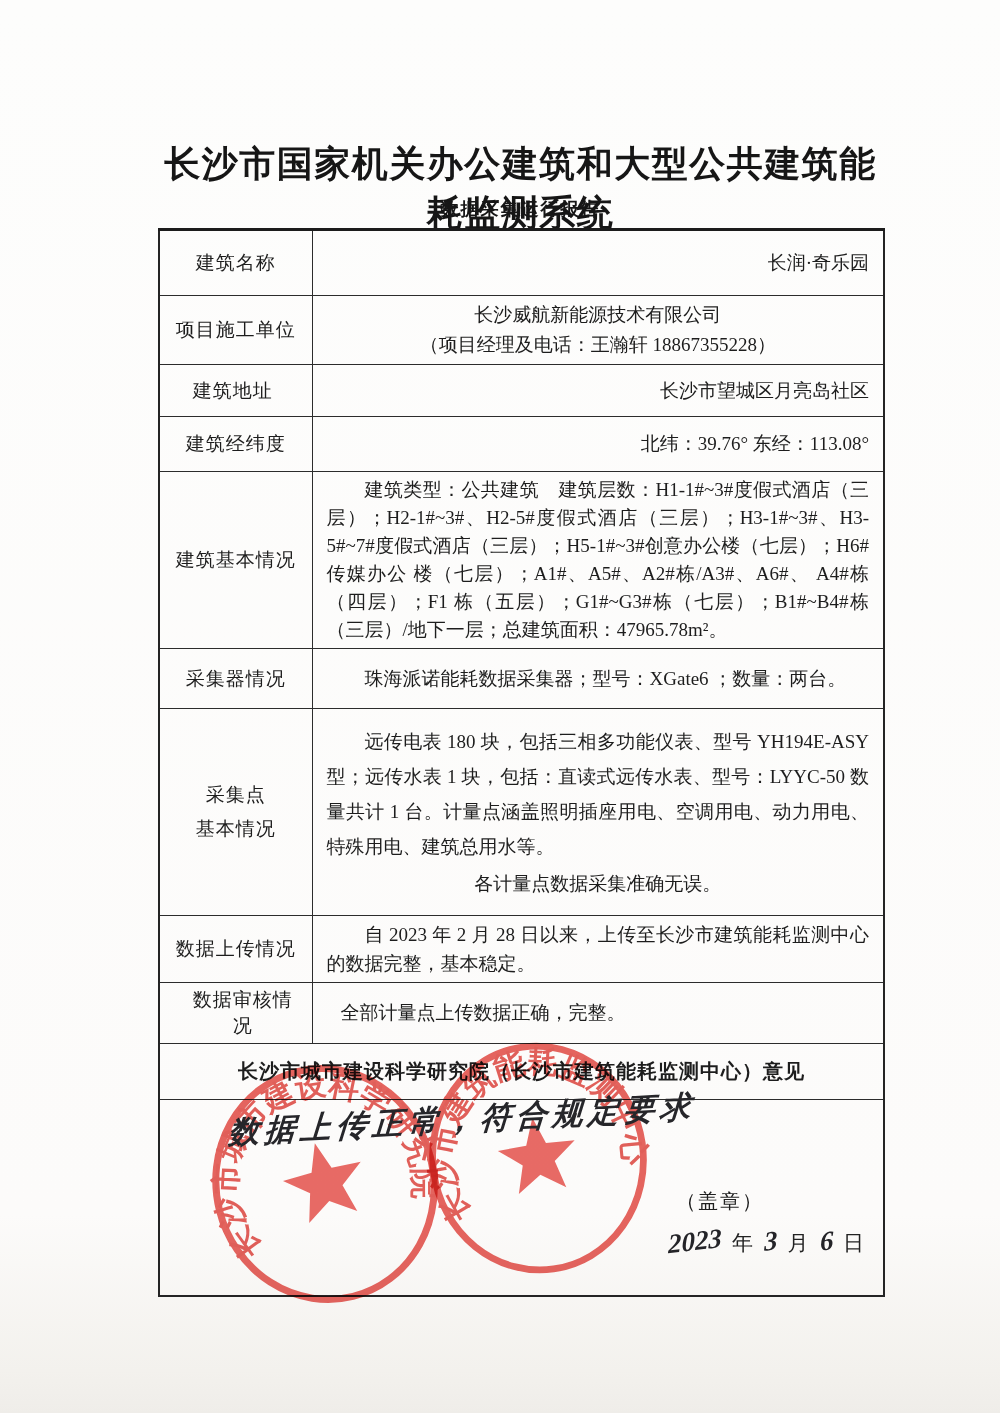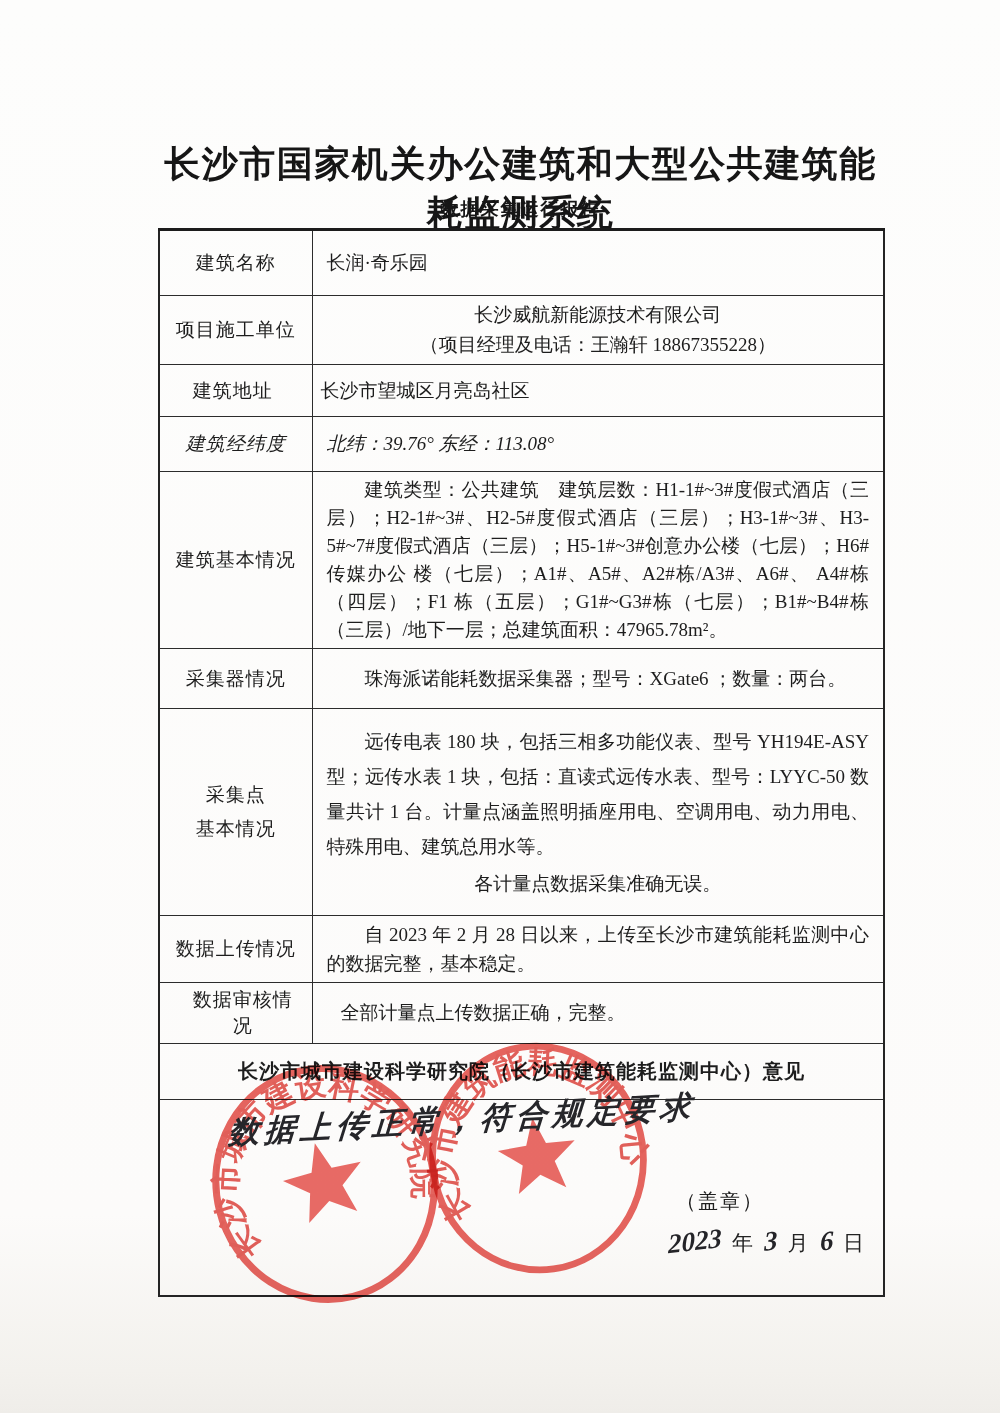--- a/index.html
+++ b/index.html
@@ -29,31 +29,31 @@
     border:2px solid #242424; border-top:3px solid #1c1c1c;
   }
   table.report td {
     border:1px solid #2c2c2c;
     padding:4px 14px;
     font-size:19px;
     vertical-align:middle;
     color:#1d1d1d;
   }
   td.lbl { text-align:center; letter-spacing:1px; }
-  td.val-center { text-align:left; }
+  td.val-center { text-align:right; }
   .line { line-height:30px; text-align:center; }
   td.para-cell { text-align:justify; }
   .para { text-indent:2em; line-height:28px; text-align:justify; }
   .para-wide { text-indent:2em; line-height:35px; text-align:justify; }
   .sub-line { text-align:center; line-height:35px; margin-top:2px; }
   .lbl-line { line-height:34px; }
   tr.r1 td { height:66px; }
   tr.r2 td { height:65px; }
   tr.r3 td { height:52px;padding-left:8px; }
-  tr.r4 td { height:55px;font-style:italic; }
+  tr.r4 td { height:55px; }
   tr.r5 td { height:168px; }
   tr.r6 td { height:60px; }
   tr.r7 td { height:207px; }
   tr.r8 td { height:62px; }
   tr.r9 td { height:50px;padding-left:28px; }
   tr.r10 td { height:56px; text-align:center; font-weight:700; font-size:20px; letter-spacing:1px; }
   tr.r11 td { height:196px; }
   
   .handwriting {
     position:absolute; left:228px; top:1098px; width:500px;

